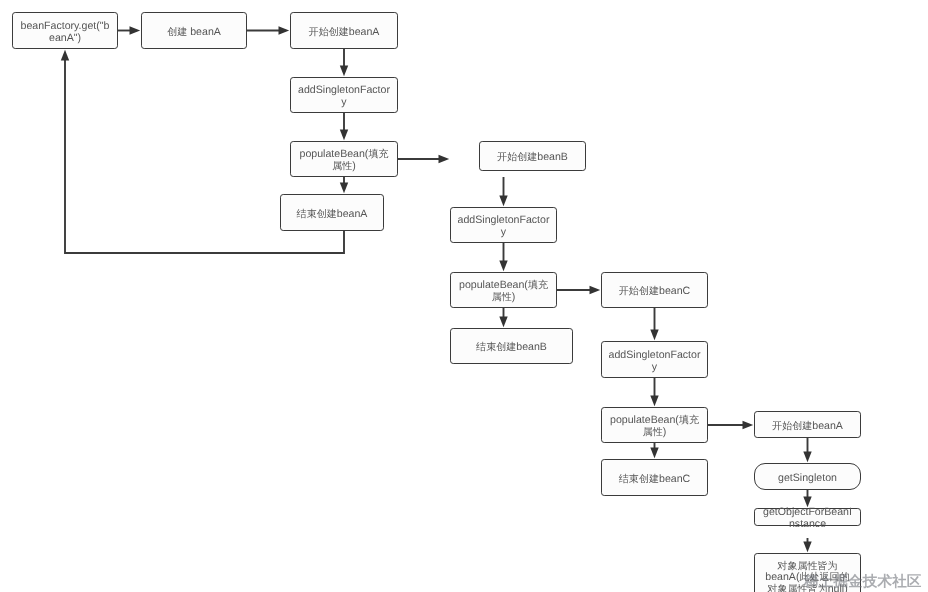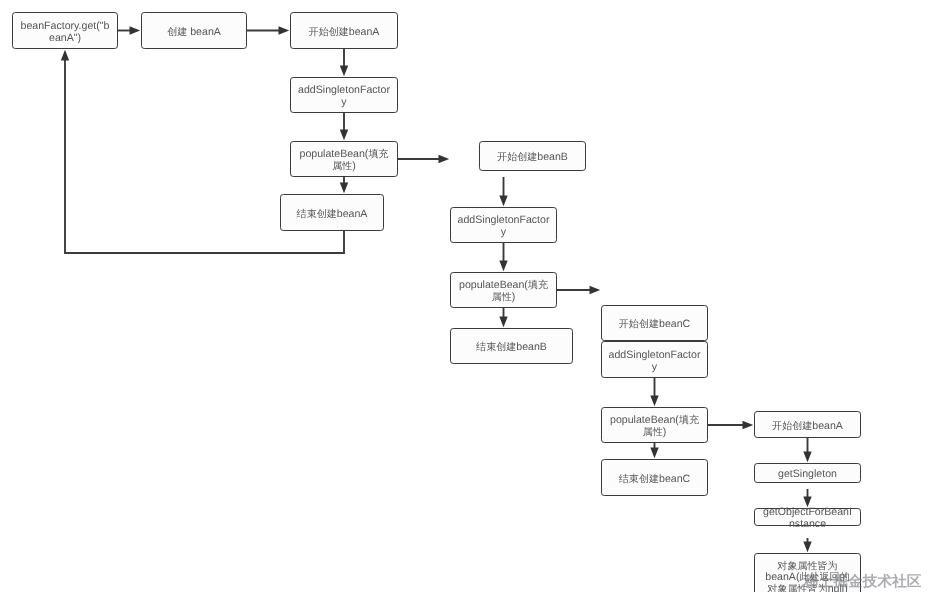--- a/index.html
+++ b/index.html
@@ -106,21 +106,21 @@
       <div class="lbl">
         <div class="ln">populateBean(<span class="cjk">填充</span></div>
         <div class="ln"><span class="cjk">属性</span>)</div>
       </div>
     </div>
     <div class="node" style="left:450px;top:328px;width:123px;height:36px;">
       <div class="lbl">
         <div class="ln"><span class="cjk">结束创建</span>beanB</div>
       </div>
     </div>
-    <div class="node" style="left:601px;top:272px;width:107px;height:36px;margin-top:33px;">
+    <div class="node" style="left:601px;top:272px;width:107px;height:36px;">
       <div class="lbl">
         <div class="ln"><span class="cjk">开始创建</span>beanC</div>
       </div>
     </div>
     <div class="node" style="left:601px;top:341px;width:107px;height:37px;">
       <div class="lbl">
         <div class="ln">addSingletonFactor</div>
         <div class="ln">y</div>
       </div>
     </div>
@@ -133,21 +133,21 @@
     <div class="node" style="left:601px;top:459px;width:107px;height:37px;">
       <div class="lbl">
         <div class="ln"><span class="cjk">结束创建</span>beanC</div>
       </div>
     </div>
     <div class="node" style="left:754px;top:411px;width:107px;height:27px;">
       <div class="lbl">
         <div class="ln"><span class="cjk">开始创建</span>beanA</div>
       </div>
     </div>
-    <div class="node" style="left:754px;top:463px;width:107px;height:20px;">
+    <div class="node" style="left:754px;top:463px;width:107px;height:27px;border-radius:11px;">
       <div class="lbl">
         <div class="ln">getSingleton</div>
       </div>
     </div>
     <div class="node" style="left:754px;top:508px;width:107px;height:18px;">
       <div class="lbl">
         <div class="ln">getObjectForBeanI</div>
         <div class="ln">nstance</div>
       </div>
     </div>

